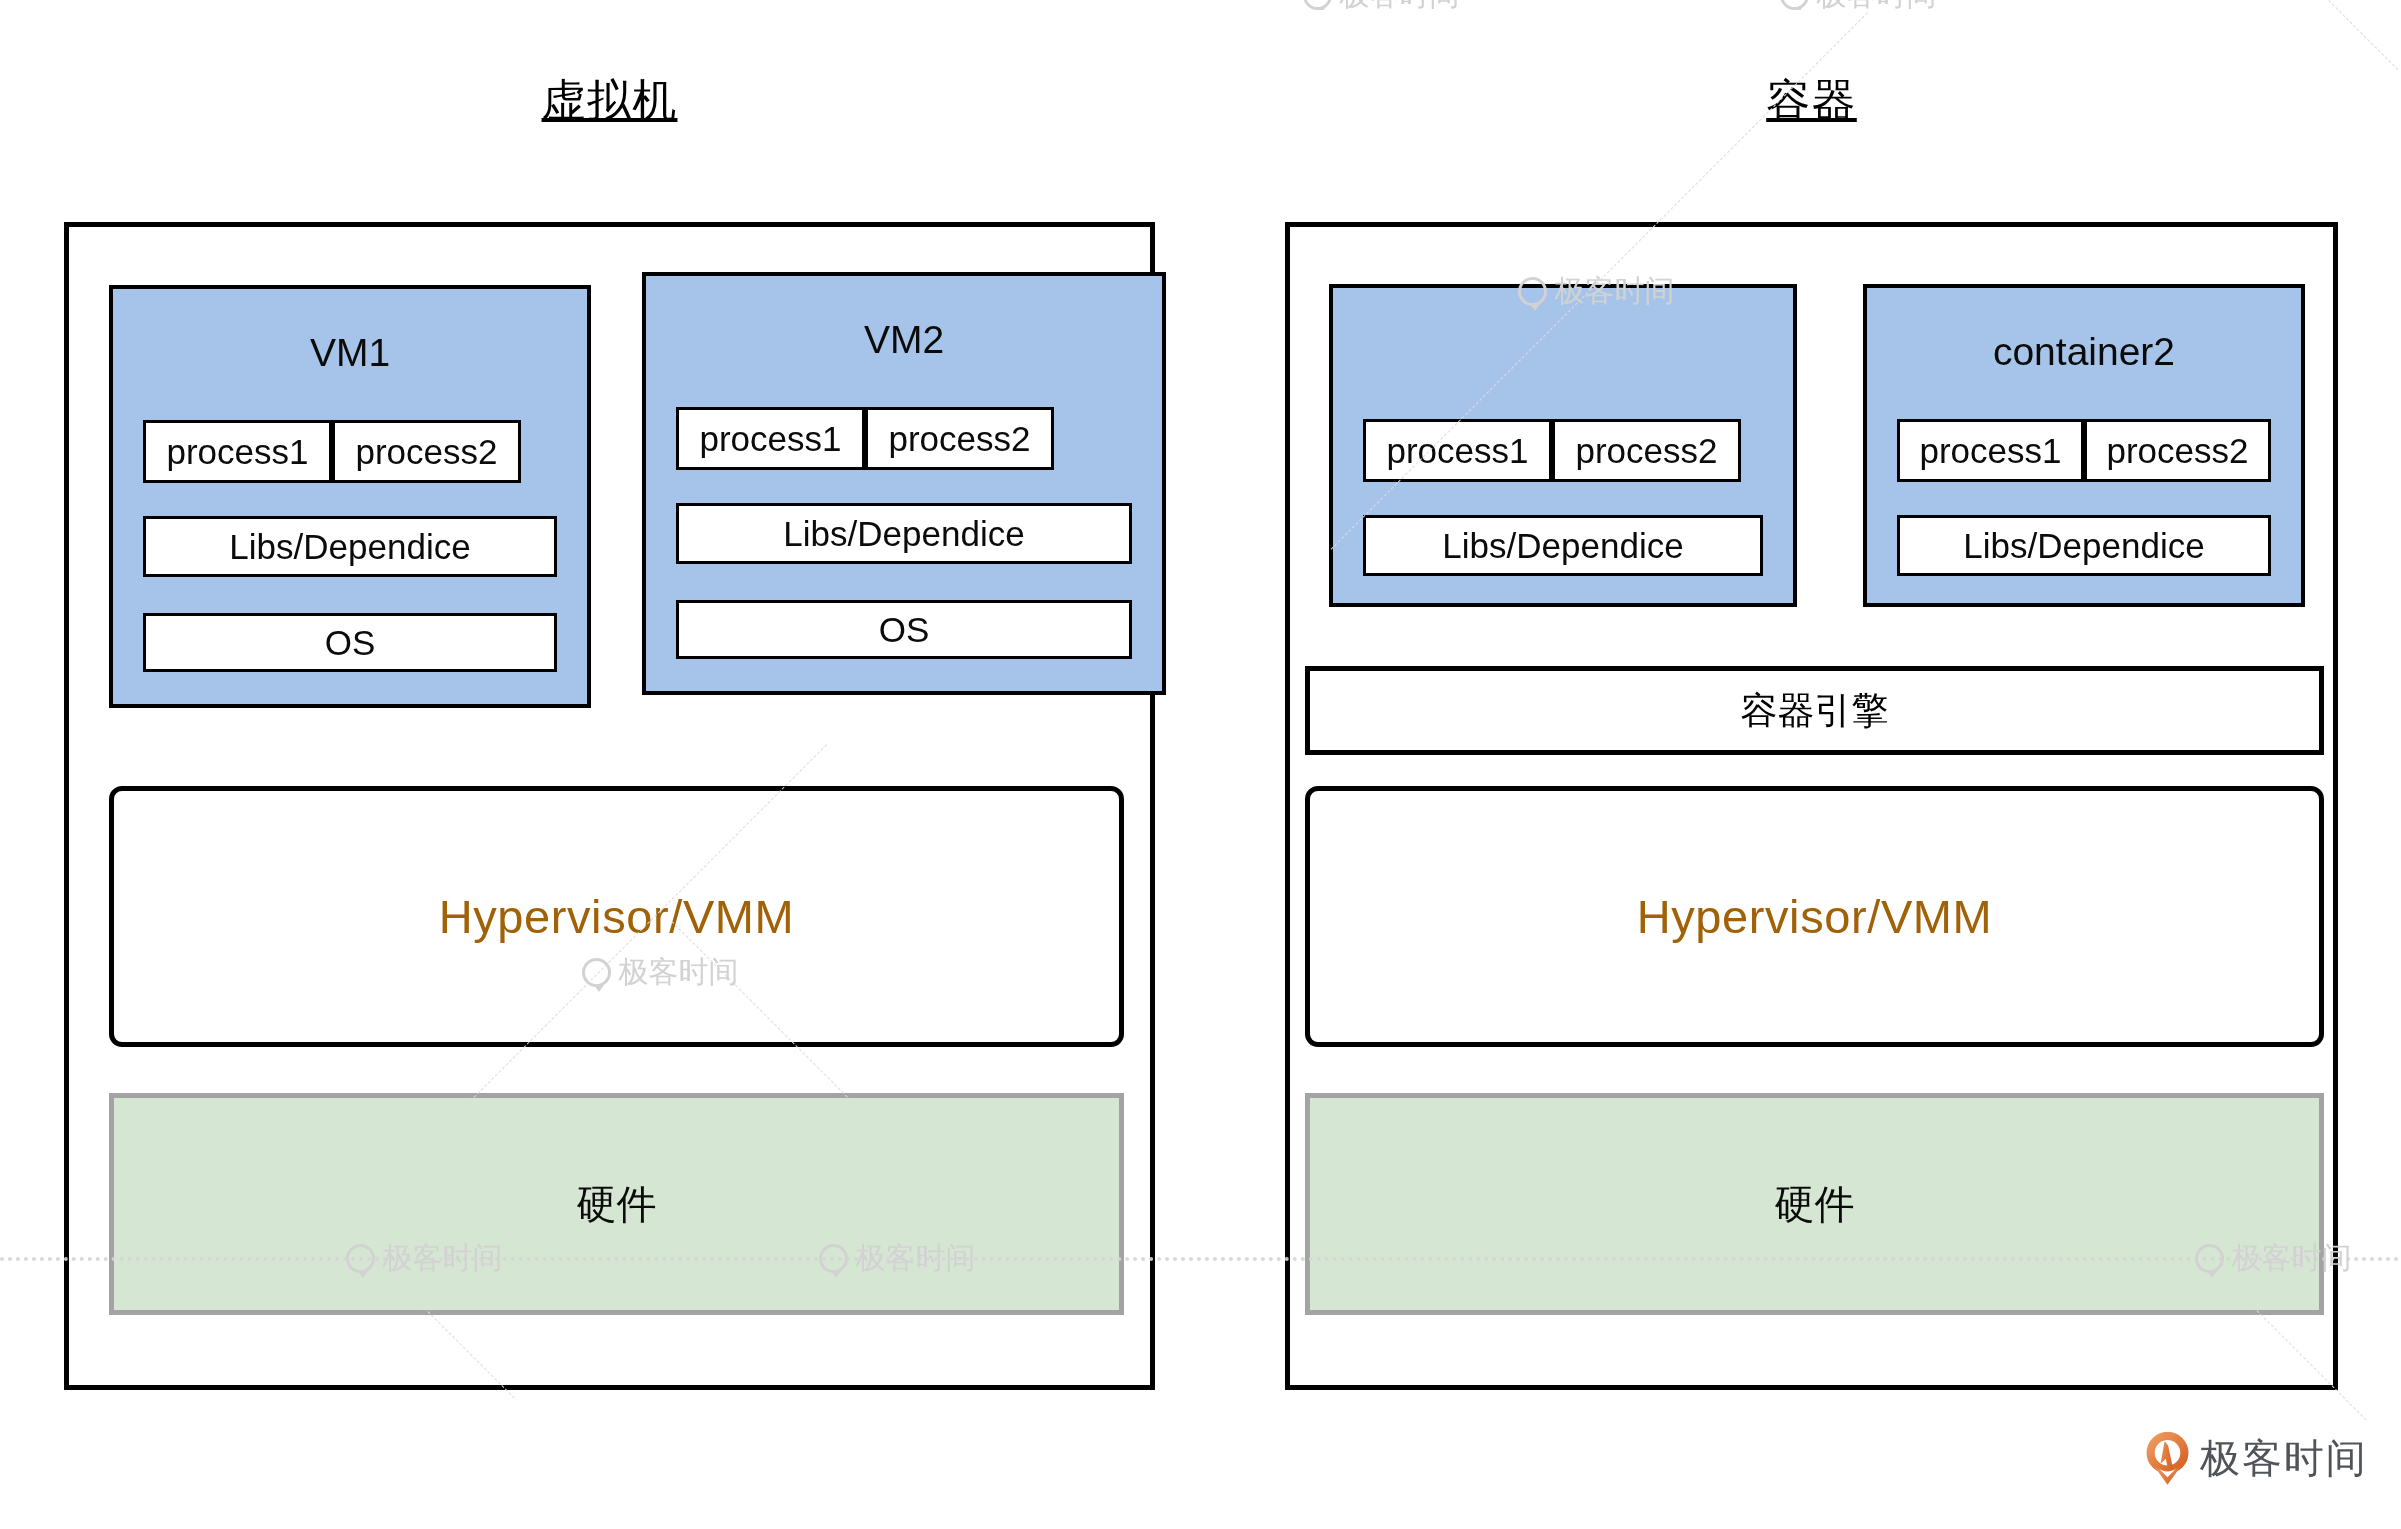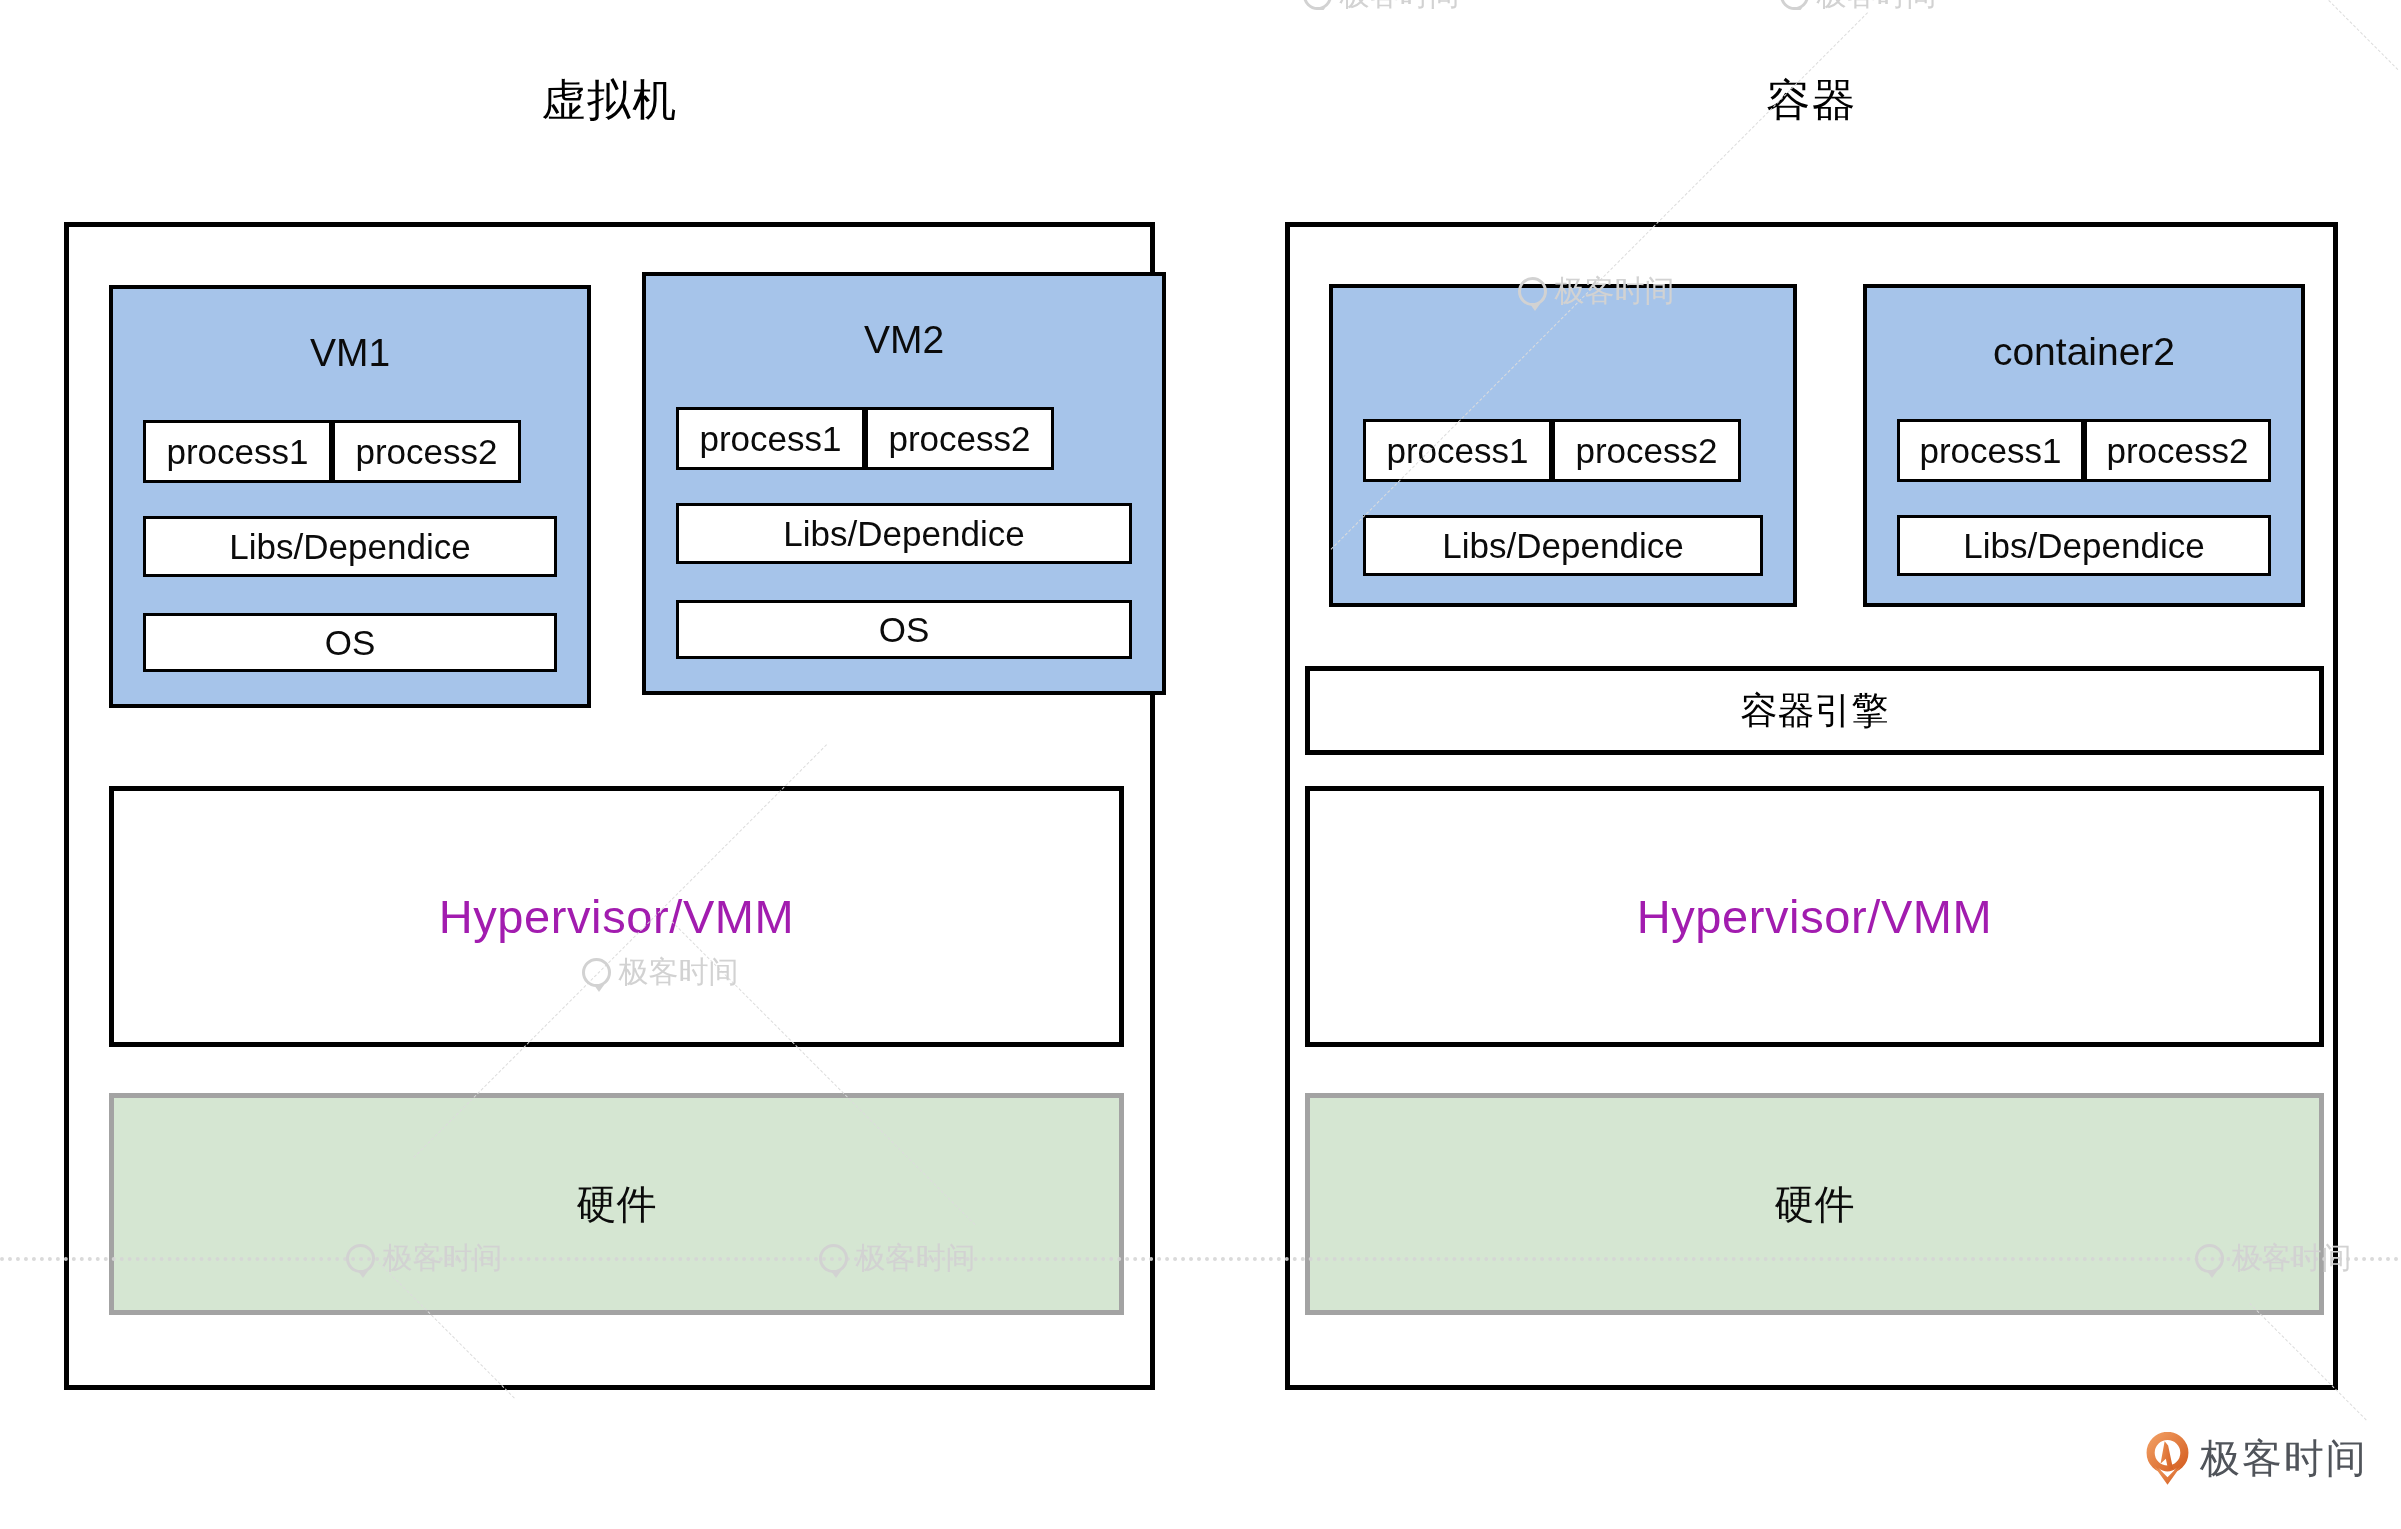--- a/index.html
+++ b/index.html
@@ -13,20 +13,21 @@
     overflow: hidden;
     color:#000;
   }
   .panel-title {
     position: absolute;
     top: 71px;
     text-align: center;
     font-size: 44px;
     color: #000;
     letter-spacing: 1.3px;
+    text-decoration: underline;
   }
   .outer-box {
     position: absolute;
     border: 5px solid #000;
     background: #fff;
   }
   .card {
     position: absolute;
     background: #a6c4ea;
     border: 4.4px solid #000;
@@ -59,21 +60,21 @@
   .slab {
     position: absolute;
     border: 5px solid #000;
     background: #fff;
     display: flex;
     align-items: center;
     justify-content: center;
     margin-top: 20px;
   }
   .engine-slab { font-size: 37px; }
-  .hyp-slab { font-size: 47px; color: #a21caf; letter-spacing: 0.6px; }
+  .hyp-slab { font-size: 47px; color: #a16207; letter-spacing: 0.6px; border-radius: 13px; }
   .green-slab {
     background: #d5e6d2;
     border: 5px solid #a3a3a3;
     font-size: 40px;
     color: #0b0b0b;
   }
   
   .wm-layer { position:absolute; inset:0; pointer-events:none; }
   .wm-dotline {
     position: absolute;

